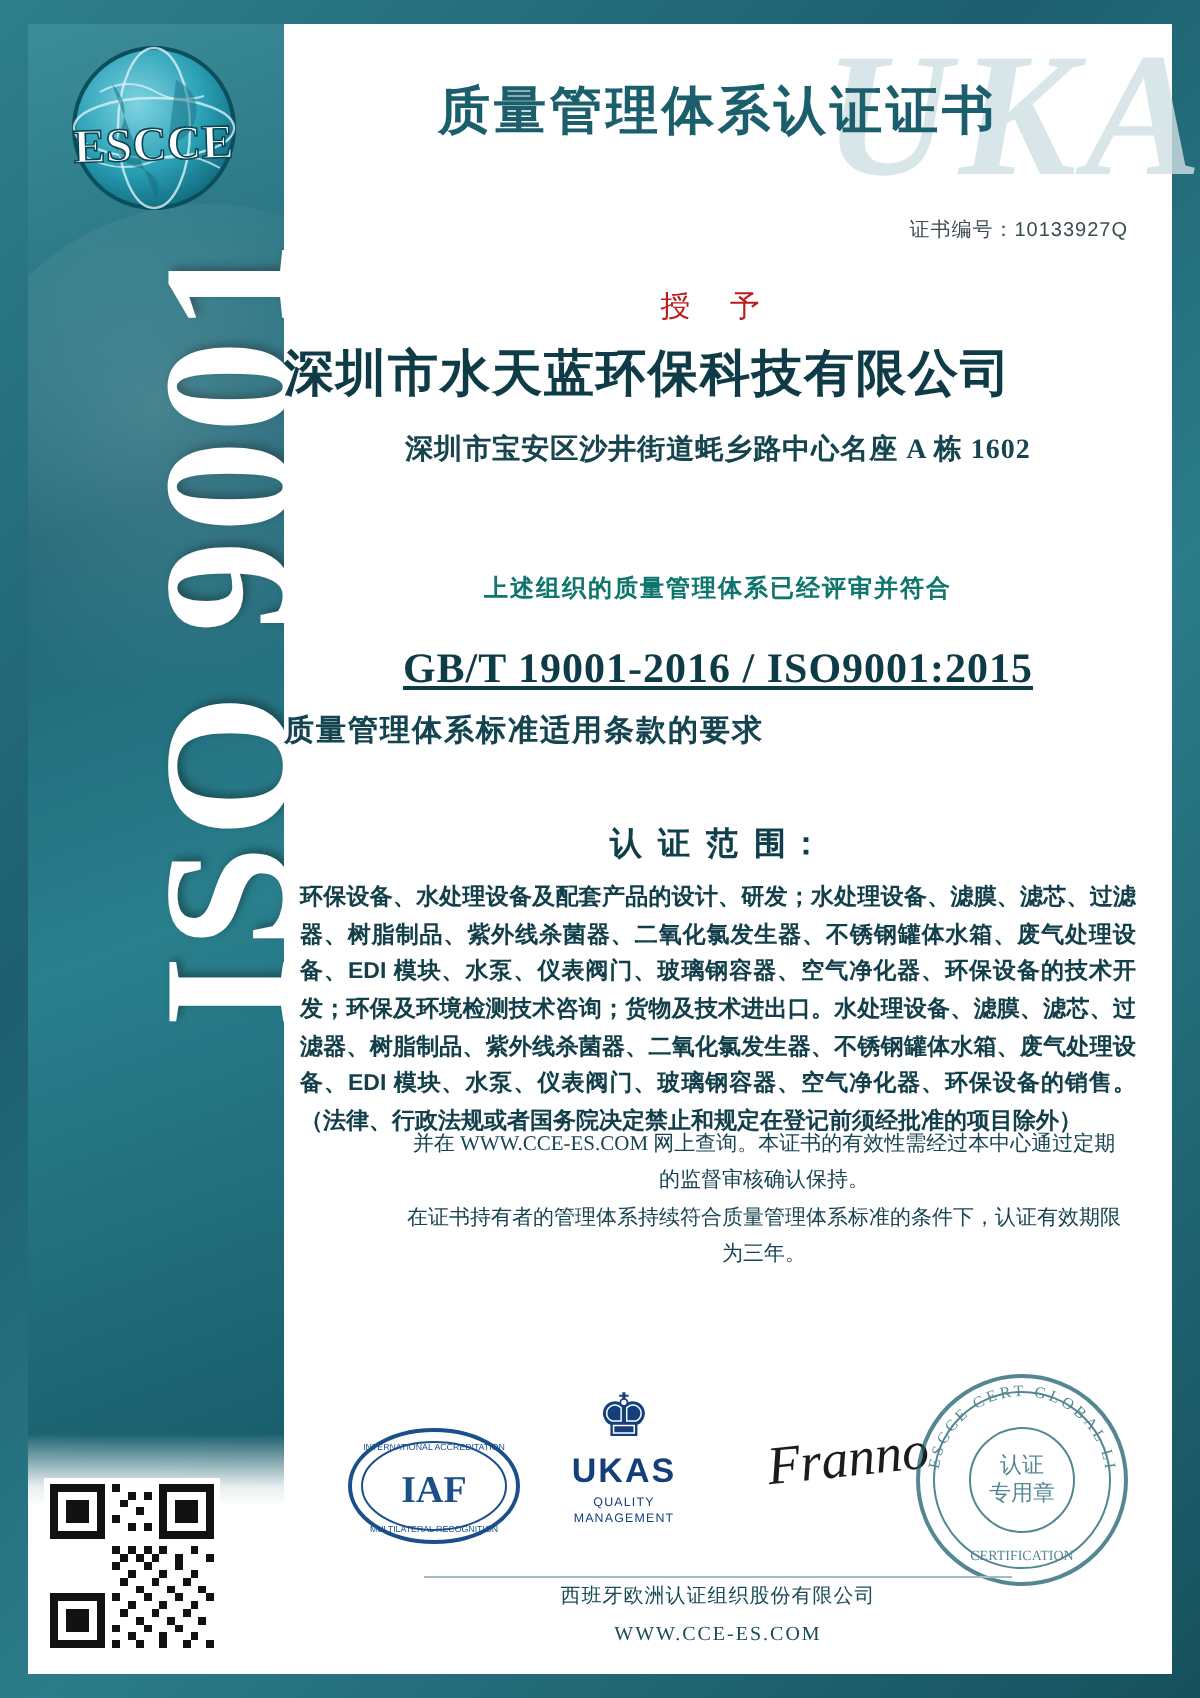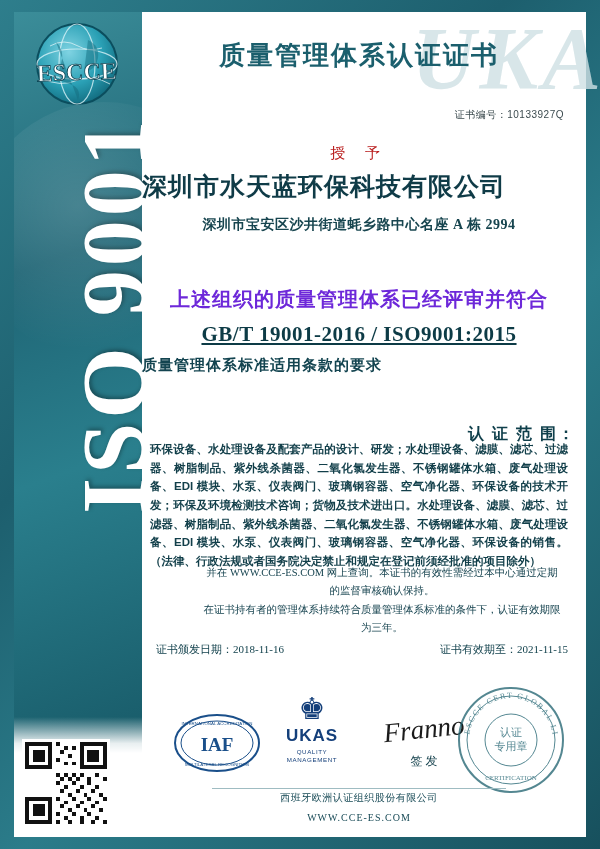--- a/index.html
+++ b/index.html
@@ -152,23 +152,23 @@
     color: #17454f;
     letter-spacing: 0.5px;
   }
   .statement {
     position: absolute;
     left: 0;
     right: 10px;
     top: 274px;
     text-align: center;
     font-family: "Liberation Serif", serif;
-    font-size: 20px;
-    font-weight: bold;
-    color: #6d28d9;
+    font-size: 12px;
+    font-weight: bold;
+    color: #0f766e;
     letter-spacing: 1px;
   }
   .standard {
     position: absolute;
     left: 0;
     right: 10px;
     top: 310px;
     text-align: center;
     font-family: "Liberation Serif", serif;
     font-size: 21px;
@@ -186,27 +186,26 @@
     font-size: 15px;
     font-weight: bold;
     color: #134450;
     letter-spacing: 1px;
   }
   .scope-title {
     position: absolute;
     left: 0;
     right: 10px;
     top: 400px;
-    text-align: right;
+    text-align: center;
     font-family: "Liberation Serif", serif;
     font-size: 16px;
     font-weight: bold;
     color: #0f3f4b;
     letter-spacing: 2px;
-    margin-top: 12px;
   }
   .scope-body {
     position: absolute;
     left: 8px;
     right: 18px;
     top: 428px;
     text-align: justify;
     font-family: Liberation Sans, sans-serif;
     font-size: 11.5px;
     line-height: 1.62;
@@ -391,41 +390,37 @@
     <div class="watermark">UKAS</div>
 
     <div class="title">质量管理体系认证证书</div>
 
     <div class="cert-no">证书编号：10133927Q</div>
 
     <div class="awarded-label">授 予</div>
 
     <div class="company">深圳市水天蓝环保科技有限公司</div>
 
-    <div class="address">深圳市宝安区沙井街道蚝乡路中心名座 A 栋 2994</div>
+    <div class="address">深圳市宝安区沙井街道蚝乡路中心名座 A 栋 1602</div>
 
     <div class="statement">上述组织的质量管理体系已经评审并符合</div>
 
     <div class="standard">GB/T 19001-2016 / ISO9001:2015</div>
 
     <div class="clause">质量管理体系标准适用条款的要求</div>
 
     <div class="scope-title">认 证 范 围：</div>
 
     <div class="scope-body">环保设备、水处理设备及配套产品的设计、研发；水处理设备、滤膜、滤芯、过滤器、树脂制品、紫外线杀菌器、二氧化氯发生器、不锈钢罐体水箱、废气处理设备、EDI 模块、水泵、仪表阀门、玻璃钢容器、空气净化器、环保设备的技术开发；环保及环境检测技术咨询；货物及技术进出口。水处理设备、滤膜、滤芯、过滤器、树脂制品、紫外线杀菌器、二氧化氯发生器、不锈钢罐体水箱、废气处理设备、EDI 模块、水泵、仪表阀门、玻璃钢容器、空气净化器、环保设备的销售。（法律、行政法规或者国务院决定禁止和规定在登记前须经批准的项目除外）</div>
 
     <div class="validity">
       <div>并在 WWW.CCE-ES.COM 网上查询。本证书的有效性需经过本中心通过定期的监督审核确认保持。</div>
       <div>在证书持有者的管理体系持续符合质量管理体系标准的条件下，认证有效期限为三年。</div>
     </div>
 
-    <div class="dates">
-      <div>证书颁发日期：2018-11-16</div>
-      <div>证书有效期至：2021-11-15</div>
-    </div>
 
     <div class="marks">
 
       <div class="iaf-mark">
         <svg width="86" height="62" viewBox="0 0 86 62">
           <ellipse cx="43" cy="31" rx="42" ry="28" fill="none" stroke="#1a4f8a" stroke-width="2"></ellipse>
           <ellipse cx="43" cy="31" rx="36" ry="22" fill="none" stroke="#1a4f8a" stroke-width="1"></ellipse>
           <text x="43" y="39" text-anchor="middle" font-family="Liberation Serif, serif" font-size="19" font-weight="bold" fill="#1a4f8a">IAF</text>
           <text x="43" y="13" text-anchor="middle" font-family="Liberation Sans, sans-serif" font-size="4.4" fill="#1a4f8a">INTERNATIONAL ACCREDITATION</text>
           <text x="43" y="54" text-anchor="middle" font-family="Liberation Sans, sans-serif" font-size="4.4" fill="#1a4f8a">MULTILATERAL RECOGNITION</text>
@@ -436,21 +431,20 @@
         <div class="crown">♚</div>
         <div class="ukas-text">UKAS</div>
         <div class="ukas-sub">
           <div>QUALITY</div>
           <div>MANAGEMENT</div>
         </div>
       </div>
 
       <div class="signature">
         <div class="sig-script">Franno</div>
-        <div class="sig-label">签 发</div>
       </div>
 
       <div class="seal">
         <svg width="118" height="112" viewBox="0 0 118 112">
           <g opacity="0.75">
             <circle cx="59" cy="56" r="52" fill="none" stroke="#1b5f6d" stroke-width="2"></circle>
             <circle cx="59" cy="56" r="44" fill="none" stroke="#1b5f6d" stroke-width="1"></circle>
             <circle cx="59" cy="56" r="26" fill="none" stroke="#1b5f6d" stroke-width="1"></circle>
             <path id="sealArc" d="M 17 56 A 42 42 0 0 1 101 56" fill="none" stroke="none"></path>
             <text font-family="Liberation Serif, serif" font-size="8" fill="#1b5f6d" letter-spacing="1.6">

